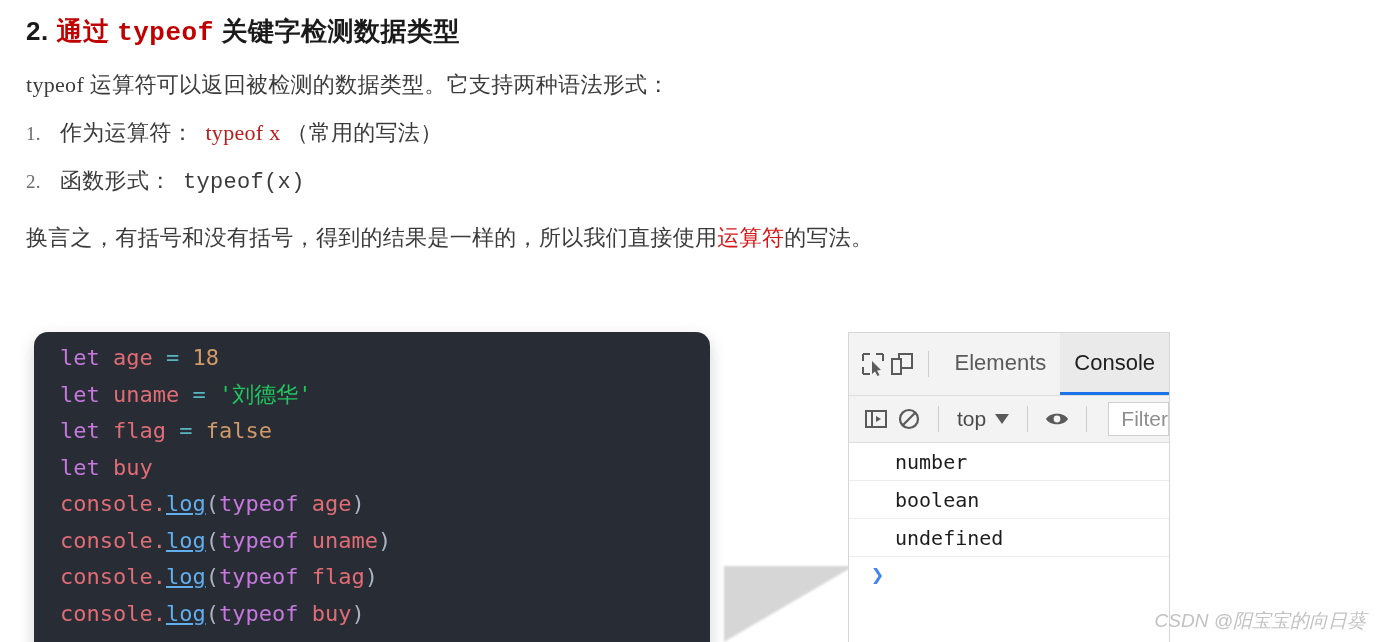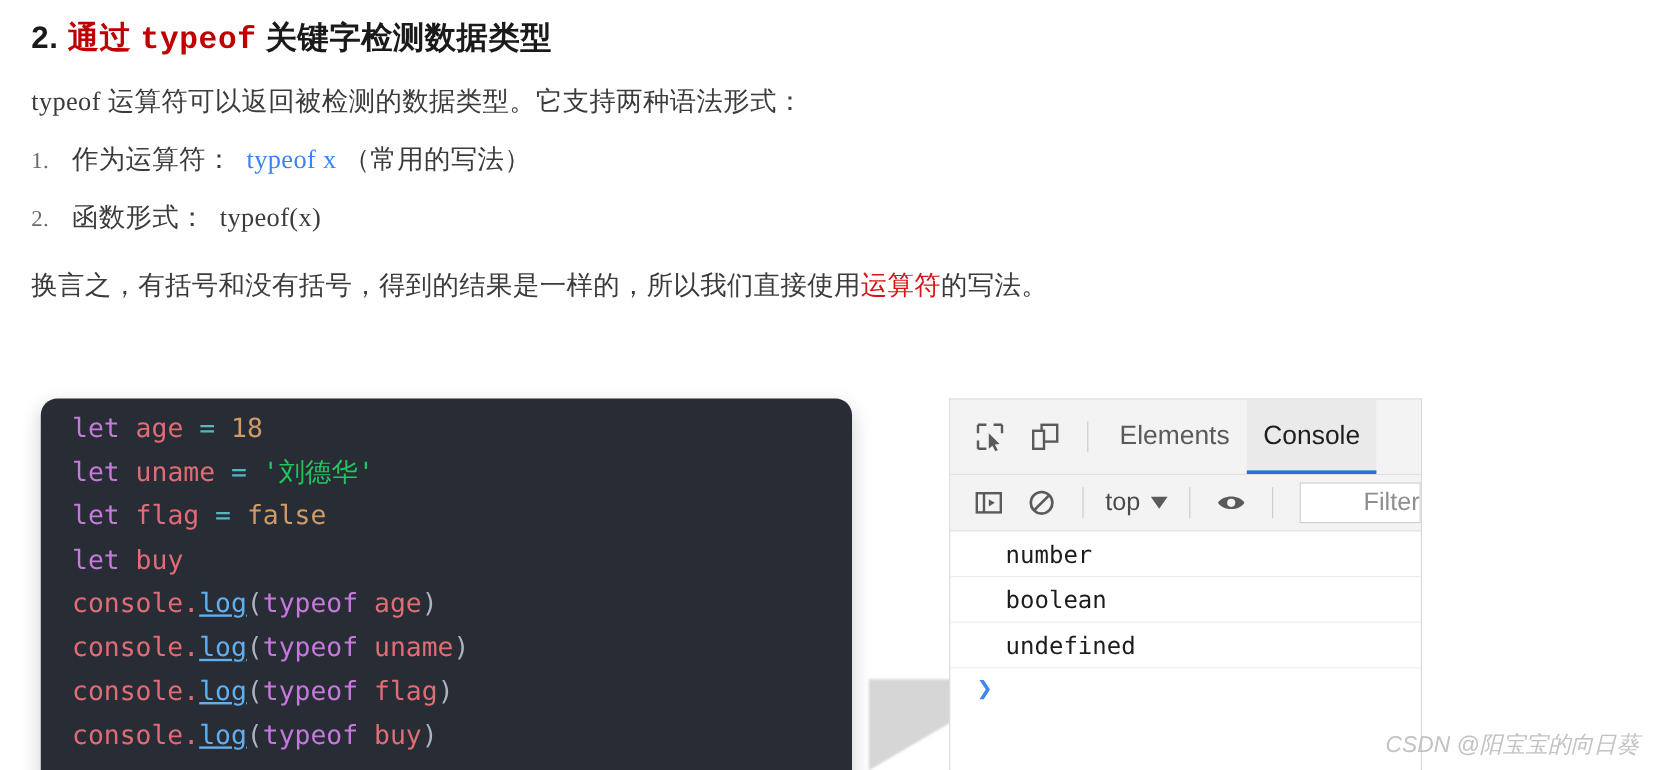--- a/index.html
+++ b/index.html
@@ -68,26 +68,26 @@
     white-space: nowrap;
     letter-spacing: 0.3px;
   }
   .olist li .marker {
     display: inline-block;
     width: 34px;
     color: #6b6b6b;
     font-size: 19px;
   }
   .olist li .code-red {
-    color: #3b82f6;
+    color: #b91c1c;
     font-family: "Liberation Serif", serif;
   }
   .olist li .code-plain {
     color: #3b3b3b;
-    font-family: Liberation Serif, serif;
+    font-family: Liberation Mono, monospace;
   }
 
   
   .code-block {
     position: absolute;
     left: 34px;
     top: 332px;
     width: 676px;
     height: 354px;
     background: #282c34;
@@ -122,23 +122,23 @@
     height: 0;
     border-left: 130px solid #cfcfcf;
     border-bottom: 76px solid transparent;
     opacity: 0.85;
     filter: blur(1px);
   }
 
   
   .devtools {
     position: absolute;
-    left: 791px;
+    left: 848px;
     top: 332px;
-    width: 394px;
+    width: 322px;
     height: 310px;
     background: #ffffff;
     border: 1px solid #d6d6d6;
     border-bottom: none;
     box-sizing: border-box;
     overflow: hidden;
   }
   .dt-tabbar {
     display: flex;
     align-items: center;

